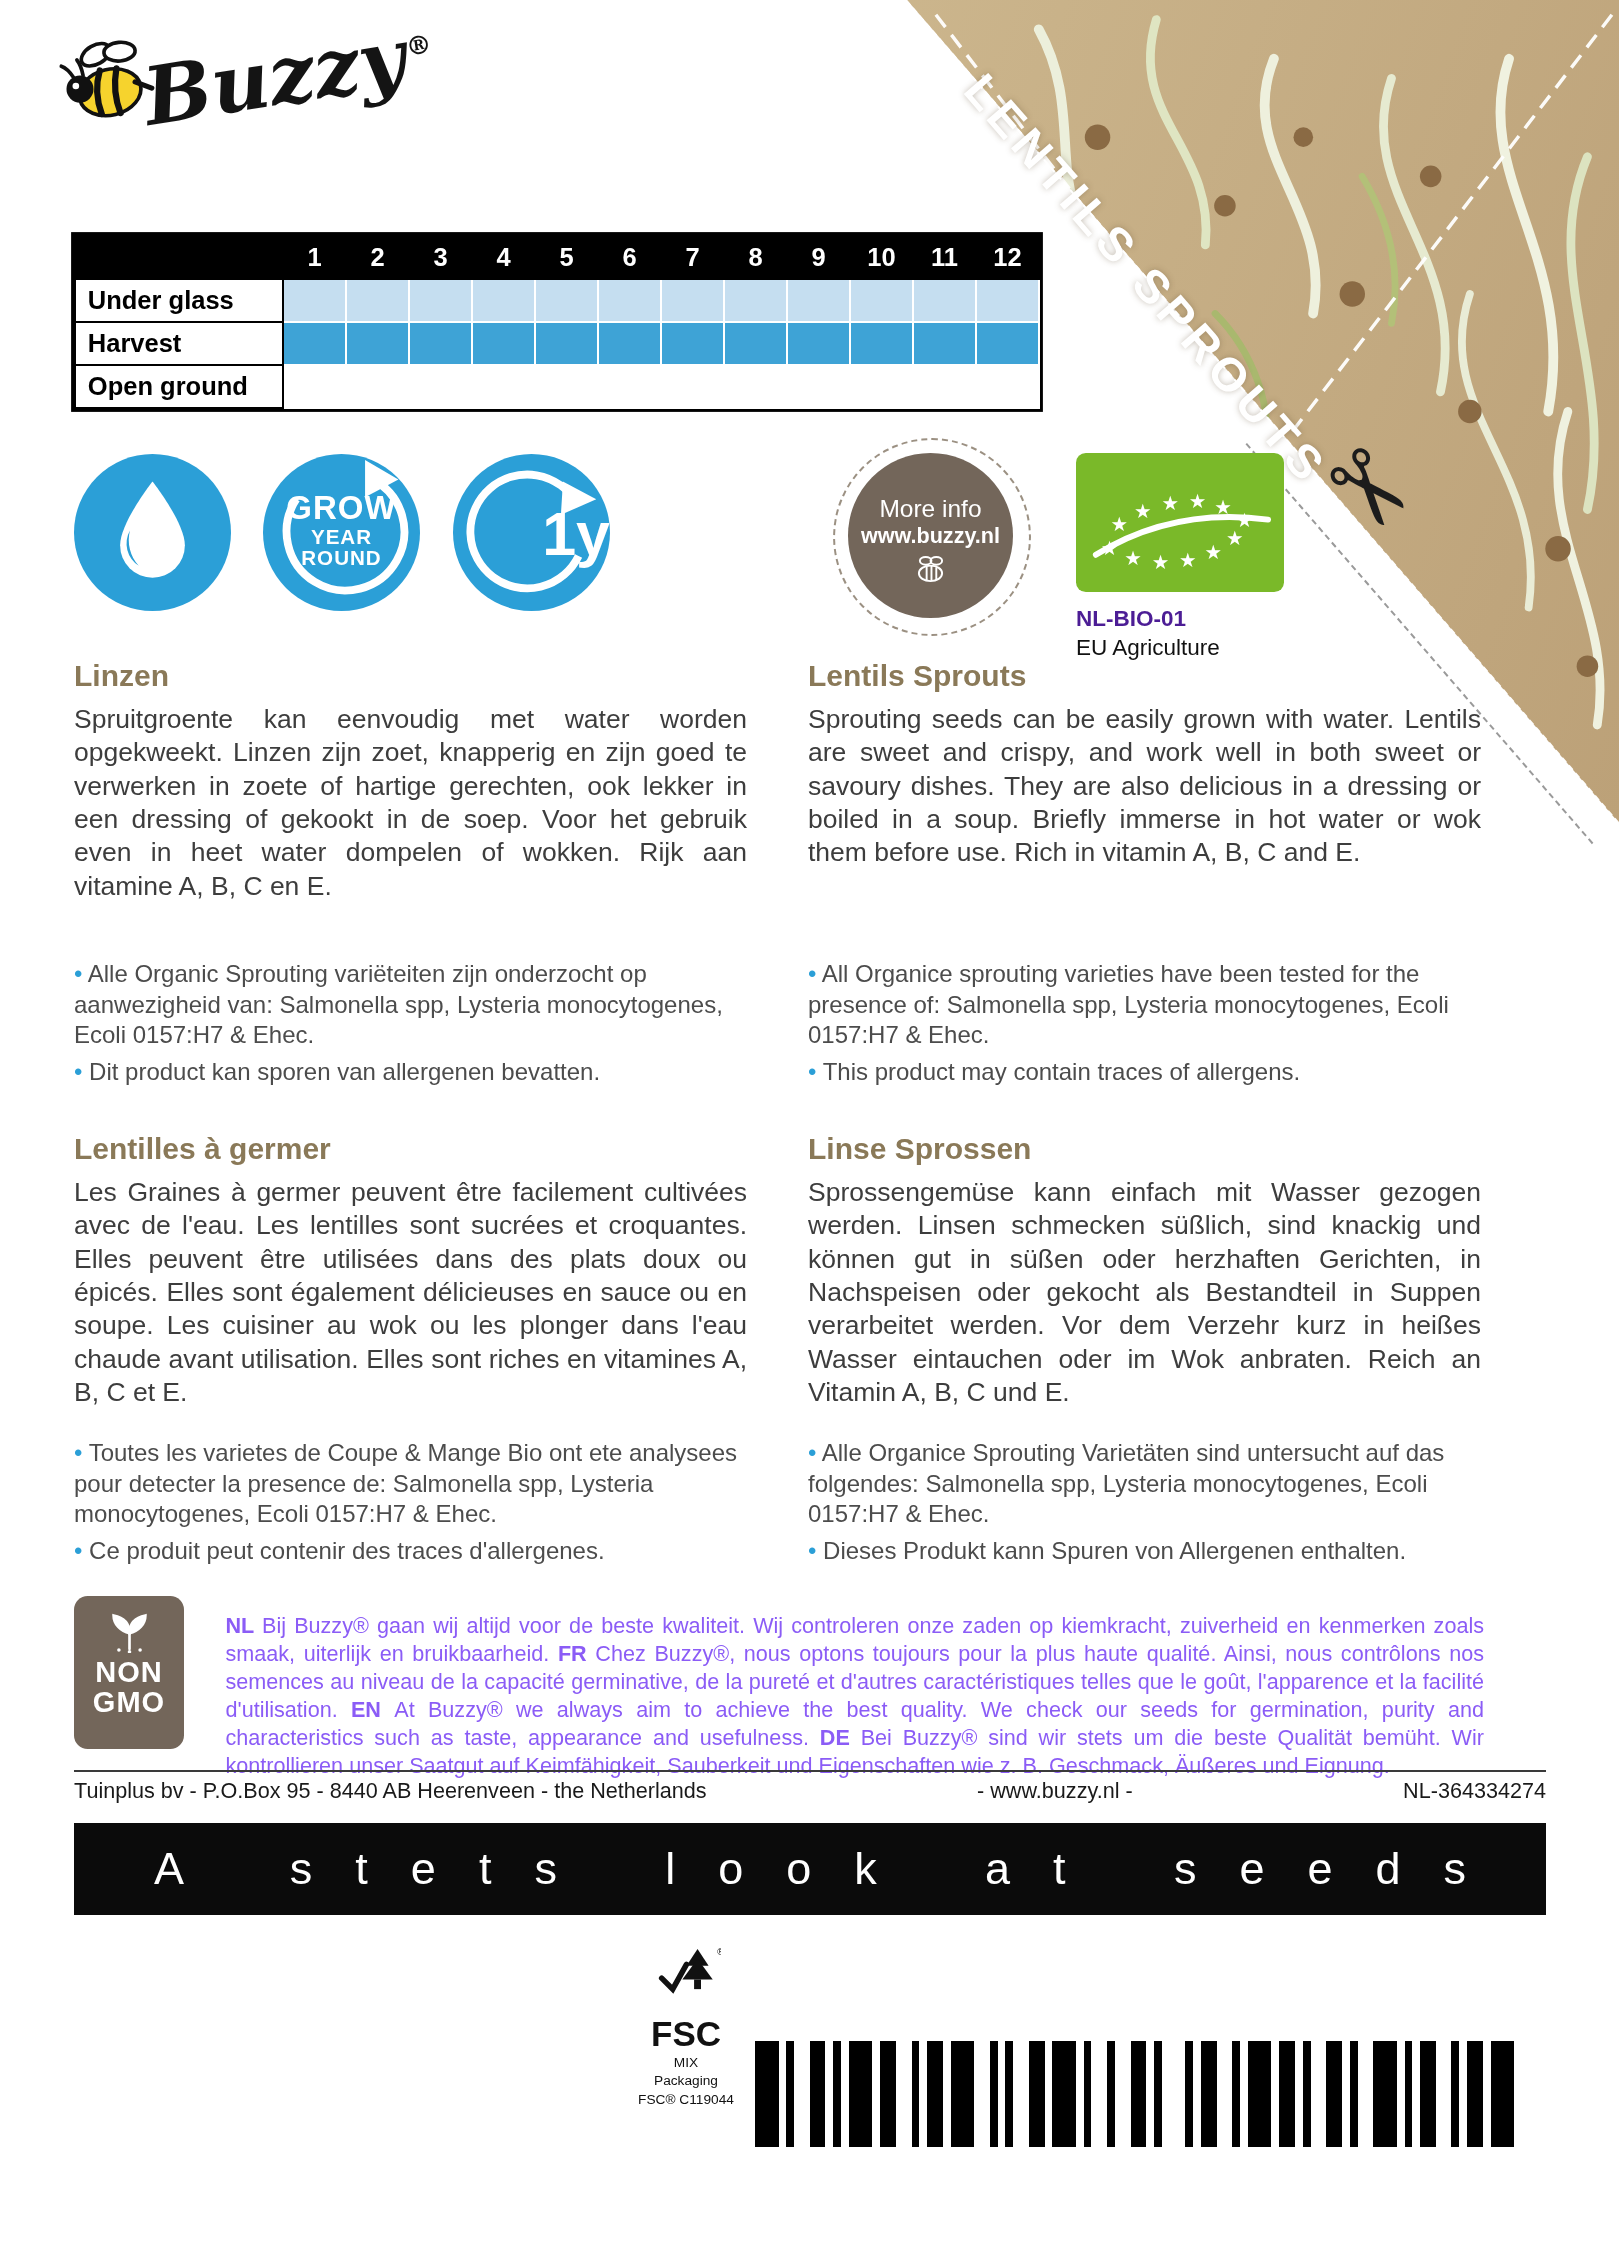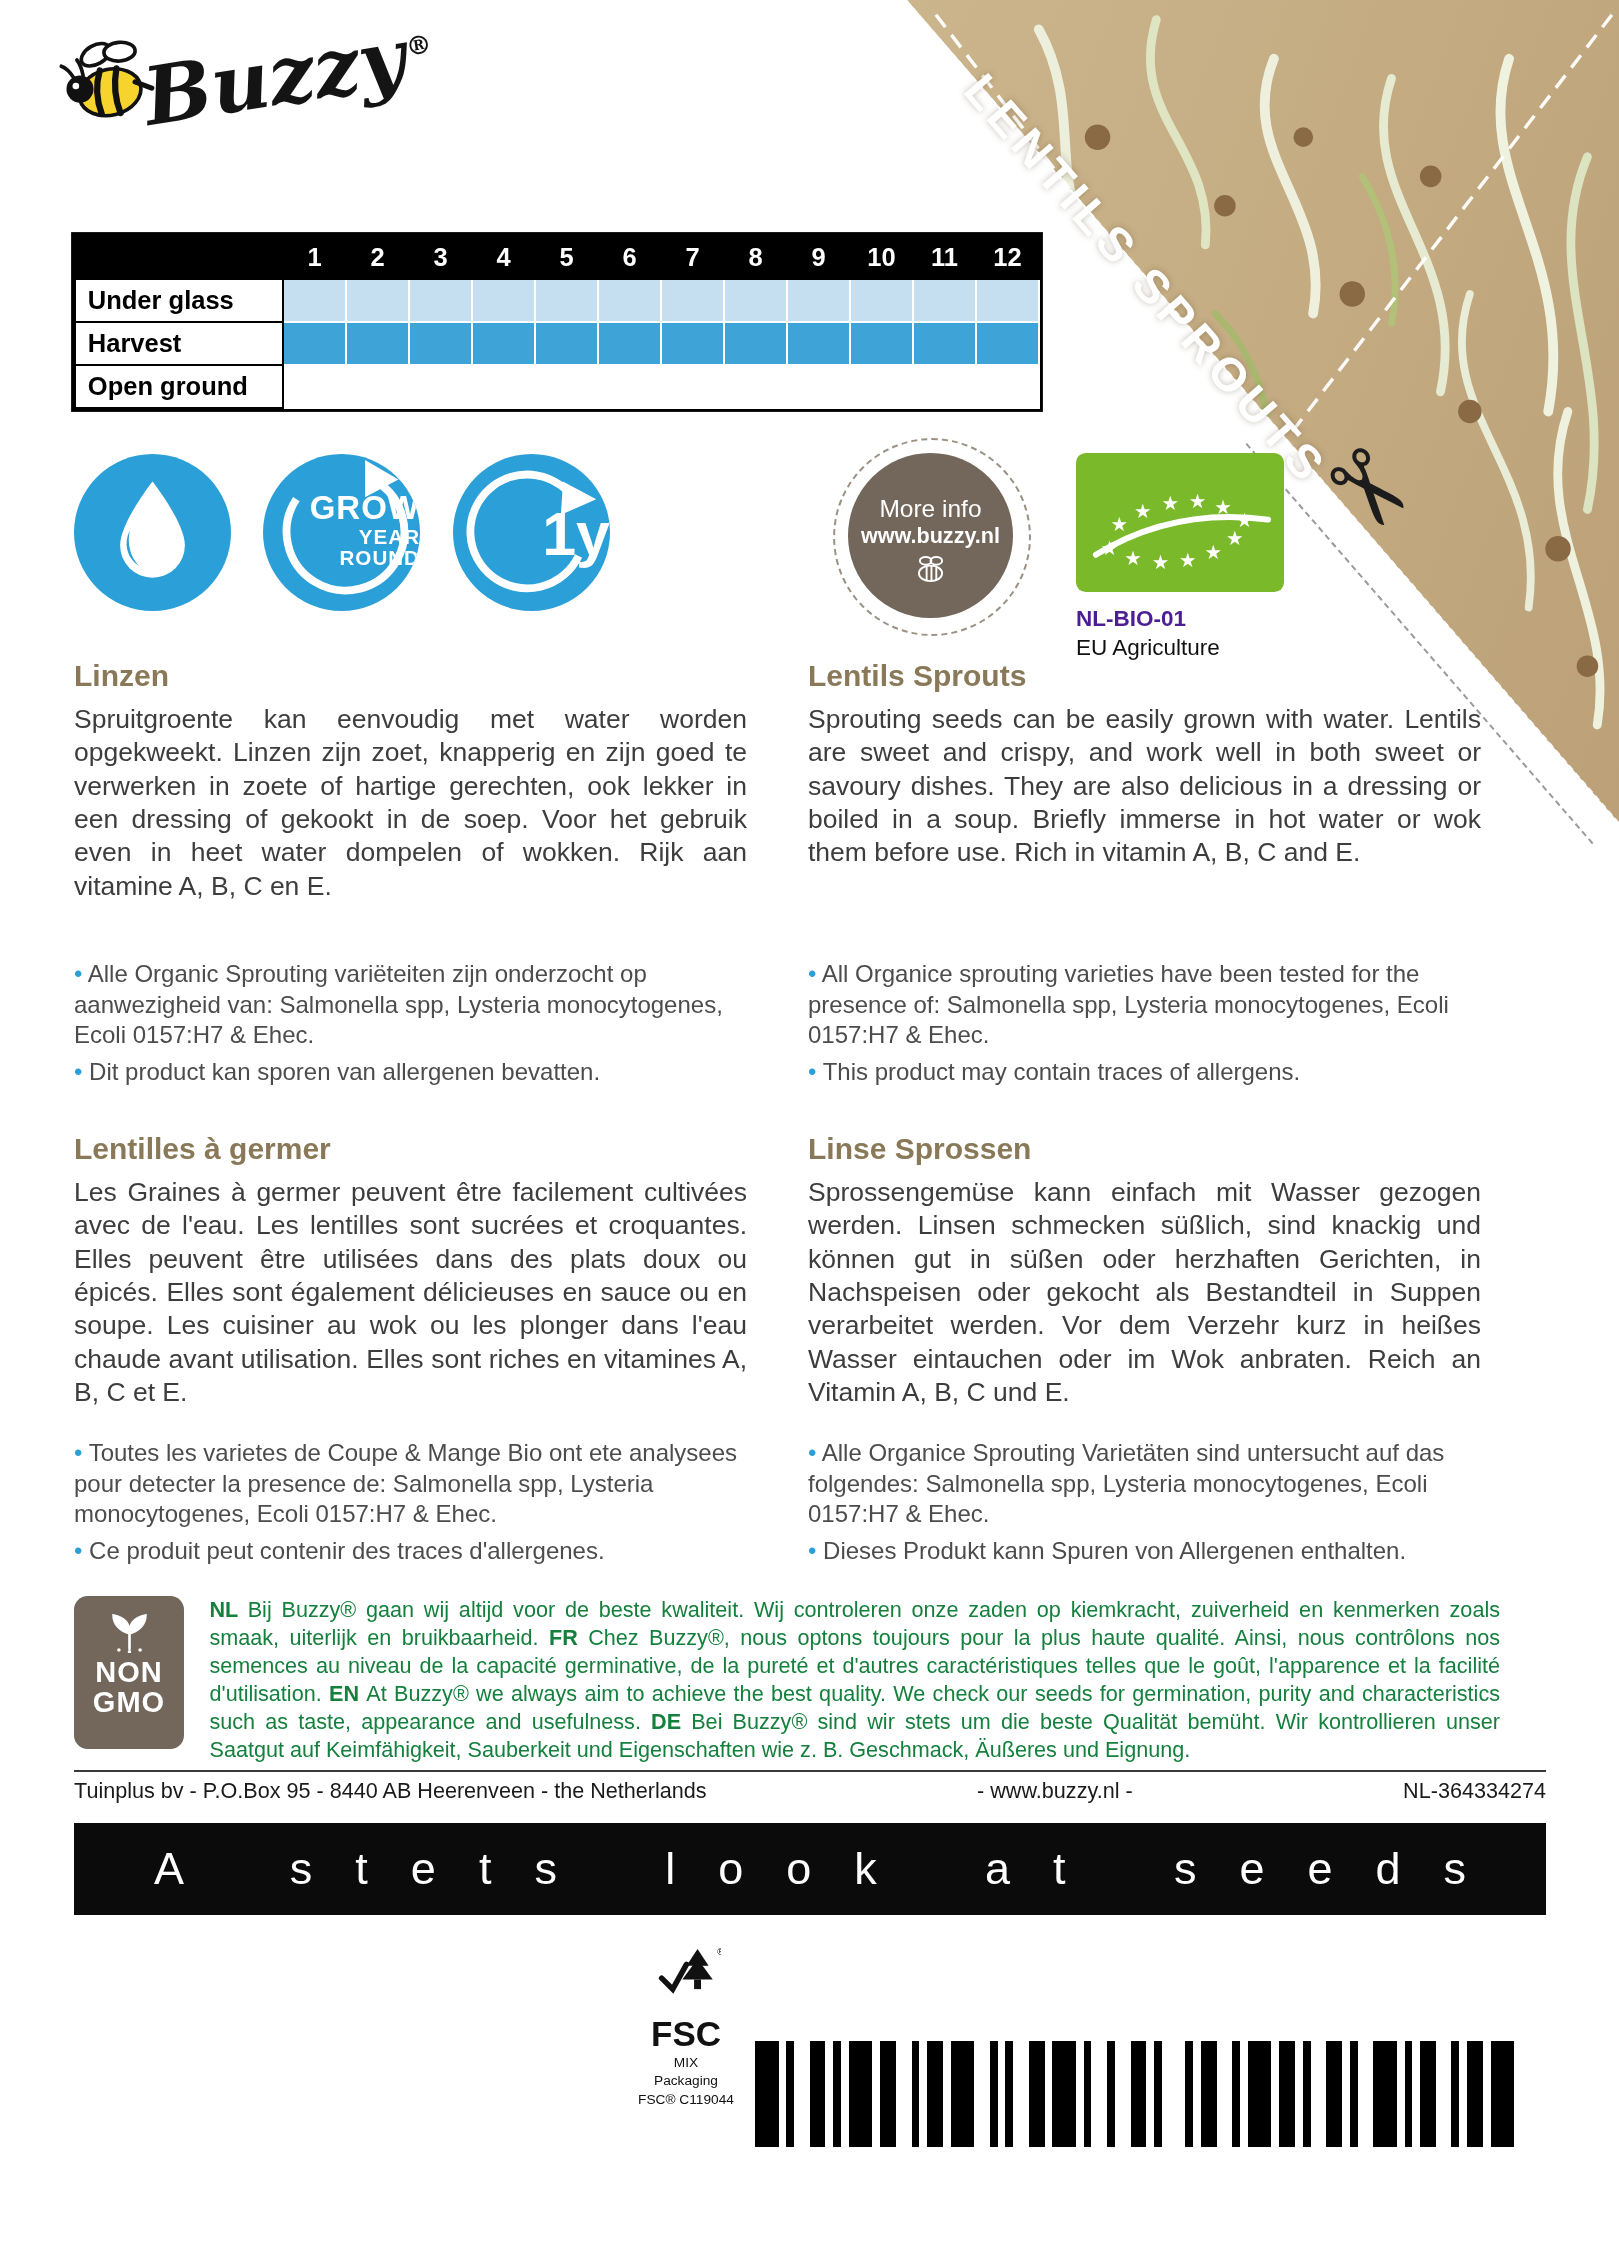--- a/index.html
+++ b/index.html
@@ -64,21 +64,21 @@
   .cell.full  { background:#3EA3D6; }
 
   
   .circle {
     position:absolute; top:454px; width:157px; height:157px; border-radius:50%;
     background:#2B9FD7; color:#fff; overflow:hidden;
   }
   .drop-c { left:74px; } .grow-c { left:263px; } .oney-c { left:453px; }
   .circle svg { position:absolute; left:0; top:0; width:100%; height:100%; }
   .grow-text {
-    position:absolute; left:0; top:37px; width:100%; text-align:right;
+    position:absolute; left:0; top:37px; width:100%; text-align:center;
     font-weight:bold; line-height:1.05; letter-spacing:1px;
   }
   .grow-text .g1 { font-size:33px; display:block; }
   .grow-text .g2, .grow-text .g3 { font-size:20.6px; display:block; }
   .oney-text {
     position:absolute; left:0; top:45px; width:100%; text-align:right;
     font-weight:bold; font-size:61px;
   }
   .more-ring {
     position:absolute; left:833px; top:438px; width:194px; height:194px;
@@ -113,21 +113,21 @@
   .bullet::before { content:"• "; color:#2B9FD7; }
 
   
   .quality { position:absolute; left:74px; top:1596px; width:1426px; display:flex; gap:25.5px; align-items:flex-start; }
   .nongmo {
     flex:0 0 110px; width:110px; height:153px; background:#73665A; border-radius:13.7px;
     color:#fff; text-align:center; box-sizing:border-box; padding-top:11.8px;
   }
   .nongmo svg { width:53px; height:45px; }
   .ng { font-size:29px; font-weight:bold; line-height:1.05; letter-spacing:1px; }
-  .quality-text { margin:0; flex:1; font-size:21.6px; line-height:1.3; color:#15803d; text-align:justify; }
+  .quality-text { margin:16px; flex:1; font-size:21.6px; line-height:1.3; color:#8b5cf6; text-align:justify; }
 
   
   .footer-rule { position:absolute; left:74px; top:1770px; width:1472px; height:2px; background:#3a3a3a; }
   .footer {
     position:absolute; left:74px; top:1778px; width:1472px;
     display:flex; justify-content:space-between; font-size:21.6px; color:#1a1a1a;
   }
   .site { font-weight:normal; }
   .tagline-bar {
     position:absolute; left:74px; top:1823px; width:1472px; height:92px; background:#0b0b0b;

